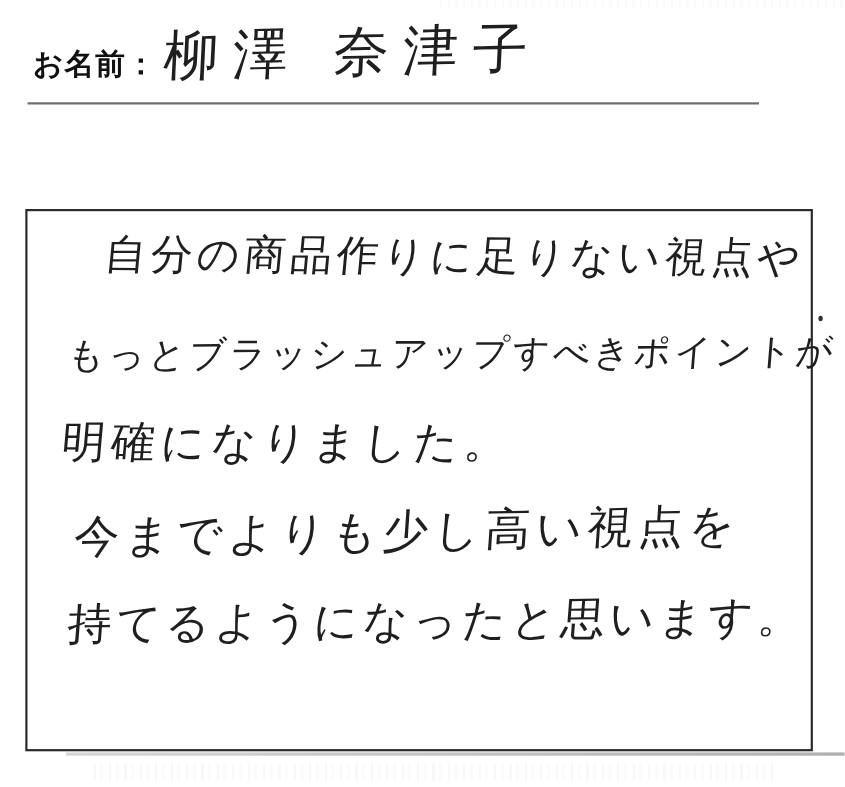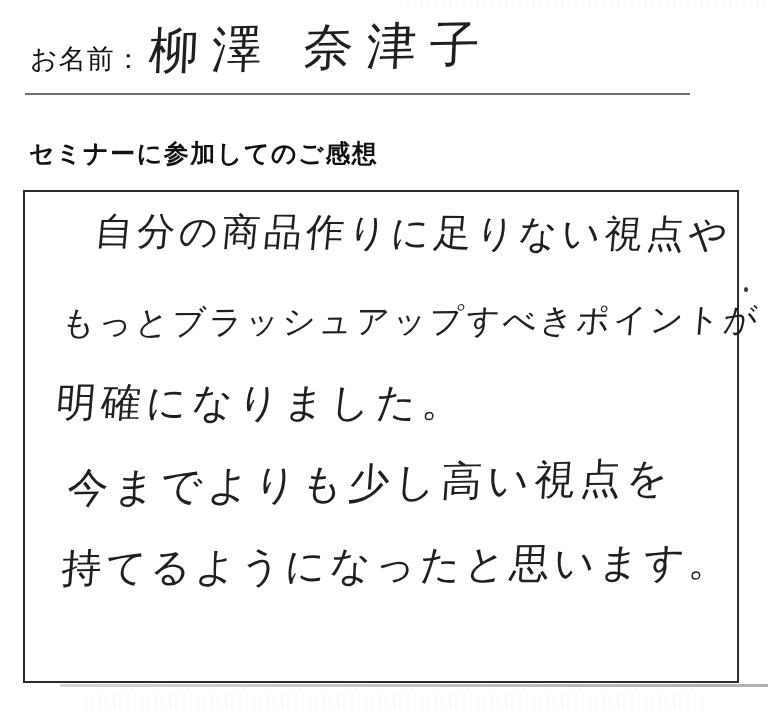--- a/index.html
+++ b/index.html
@@ -24,21 +24,21 @@
     color: var(--handwriting-ink, #1f1f1f);
     line-height: 1;
     white-space: nowrap;
     font-weight: 400;
   }
   .name-label {
     position: absolute;
     left: 30px;
     top: 45px;
     font-size: 27px;
-    font-weight: 400;
+    font-weight: 700;
     letter-spacing: 1px;
   }
   .name-value {
     position: absolute;
     left: 150px;
     top: 26px;
     font-size: 50px;
     letter-spacing: 13px;
     transform: rotate(-1.2deg) skewX(-4deg);
     transform-origin: left top;
@@ -144,21 +144,20 @@
 <body>
 
 <div class="paper">
 
   <span class="print name-label">お名前：</span>
 
   <span class="hand name-value">柳澤 奈津子</span>
 
   <div class="name-underline"></div>
 
-  <div class="print heading">セミナーに参加してのご感想</div>
 
   <div class="feedback-box">
     <div class="hand fl fl1">自分の商品作りに足りない視点や</div>
     <div class="hand fl fl2">もっとブラッシュアップすべきポイントが</div>
     <div class="hand fl fl3">明確になりました。</div>
     <div class="hand fl fl4">今までよりも少し高い視点を</div>
     <div class="hand fl fl5">持てるようになったと思います。</div>
   </div>
 
   <div class="stray-dot"></div>

